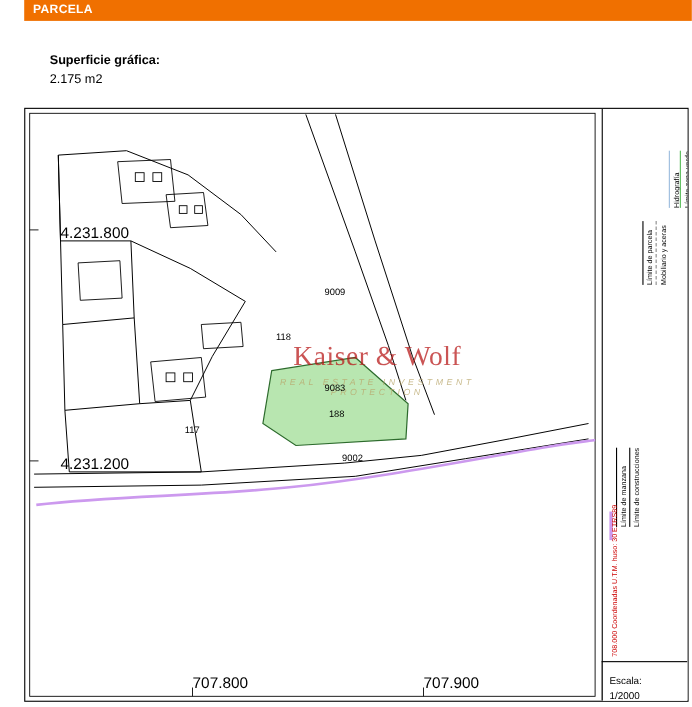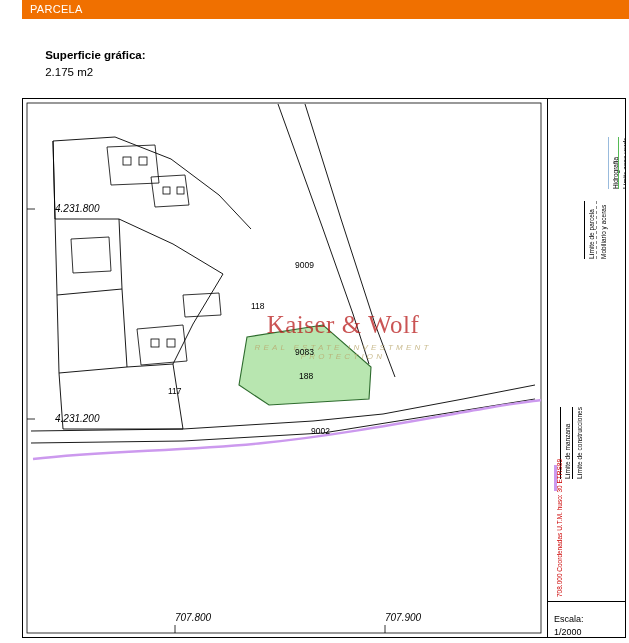--- a/index.html
+++ b/index.html
@@ -26,21 +26,21 @@
     top: 0px;
     width: 607px;
     height: 19px;
     background: #f07000;
   }
   .header-bar .title {
     position: absolute;
     left: 8px;
     top: 3px;
     font-size: 11px;
-    font-weight: normal;
+    font-weight: bold;
     color: #ffffff;
     letter-spacing: 0.3px;
   }
   
   .info {
     position: absolute;
     left: 26px;
     top: 30px;
     width: 500px;
   }
@@ -141,24 +141,23 @@
   }
   .map-label {
     position: absolute;
     font-size: 8.5px;
     color: #000000;
     font-family: "Liberation Sans", sans-serif;
     white-space: nowrap;
   }
   .axis-label {
     position: absolute;
-    font-size: 10px;
+    font-size: 14px;
     color: #000000;
     white-space: nowrap;
-    font-style: italic;
   }
 </style>
 </head>
 <body>
 
 <div class="page">
 
   <div class="header-bar">
     <span class="title">PARCELA</span>
   </div>
@@ -250,21 +249,21 @@
     <div class="watermark">
       <div class="wm-main">Kaiser &amp; Wolf</div>
       <div class="wm-sub">REAL ESTATE INVESTMENT PROTECTION</div>
     </div>
 
     <div class="map-label" style="left:272px; top:161px;">9009</div>
     <div class="map-label" style="left:228px; top:202px;">118</div>
     <div class="map-label" style="left:272px; top:248px;">9083</div>
     <div class="map-label" style="left:276px; top:272px;">188</div>
     <div class="map-label" style="left:145px; top:287px;">117</div>
-    <div class="map-label" style="left:288px; top:327px;">9002</div>
+    <div class="map-label" style="left:288px; top:312px;">9002</div>
 
     <div class="axis-label" style="left:32px; top:104px;">4.231.800</div>
     <div class="axis-label" style="left:32px; top:314px;">4.231.200</div>
     <div class="axis-label" style="left:152px; top:513px;">707.800</div>
     <div class="axis-label" style="left:362px; top:513px;">707.900</div>
 
     <div class="legend-col">
 
       <div class="legend-line" style="left:36px; top:160px; width:58px; height:0; border-top:1px solid #000000;"></div>
       <div class="legend-vert" style="left:40px; top:160px;">Límite de parcela</div>

